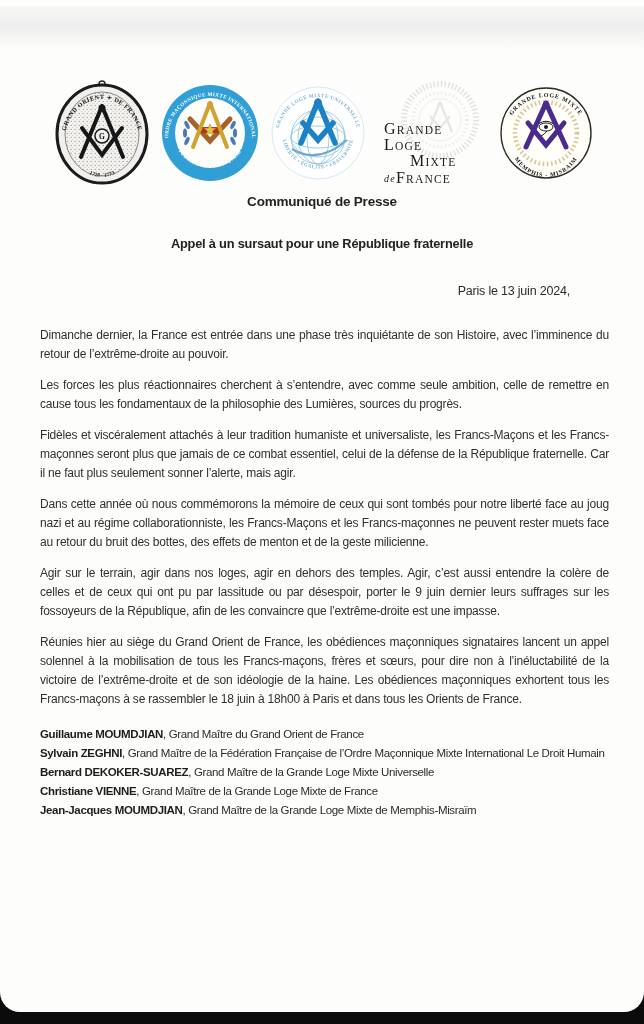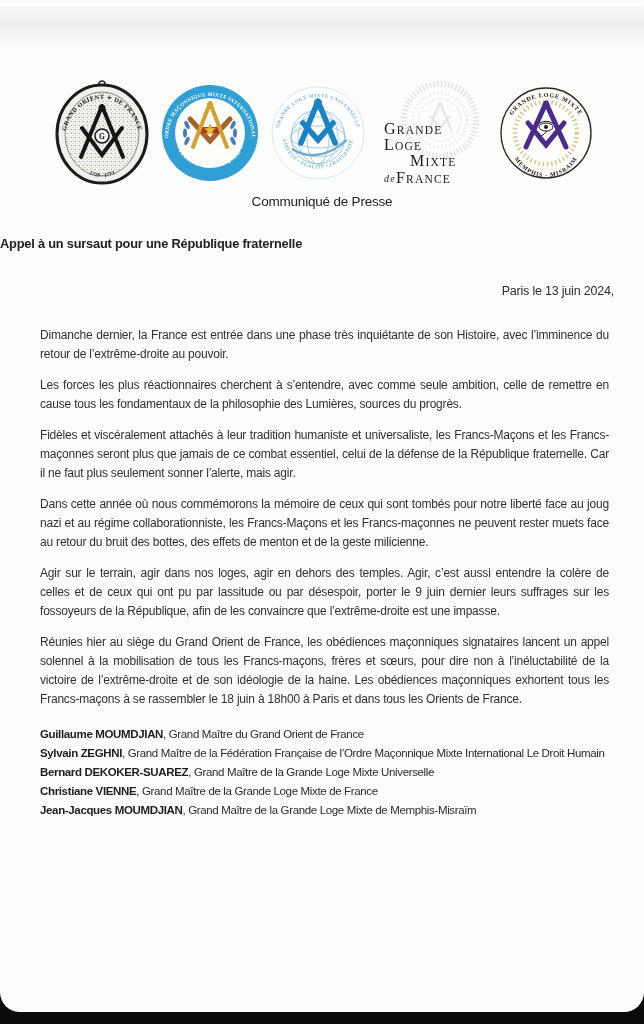--- a/index.html
+++ b/index.html
@@ -26,37 +26,37 @@
     margin:78px 50px 0 54px;
     height:110px;
     display:flex;
     justify-content:space-between;
     align-items:center;
   }
   .logo{flex:0 0 auto;}
   .doc-title{
     margin-top:6px;
     text-align:center;
-    font-weight:normal;
+    font-weight:bold;
     font-size:13.5px;
     letter-spacing:-0.2px;
     color:#222;
   }
   .doc-subtitle{
     margin-top:27px;
-    text-align:left;
+    text-align:center;
     font-weight:bold;
     font-size:12.8px;
     letter-spacing:-0.2px;
     color:#222;
   }
   .dateline{
     margin-top:33px;
     text-align:right;
-    padding-right:30px;
+    padding-right:74px;
     font-size:12.5px;
     letter-spacing:-0.2px;
     color:#2c2c2c;
   }
   .body-text{
     margin:28px 27px 0 40px;
     font-size:12px;
     line-height:19px;
     letter-spacing:-0.2px;
     text-align:justify;

